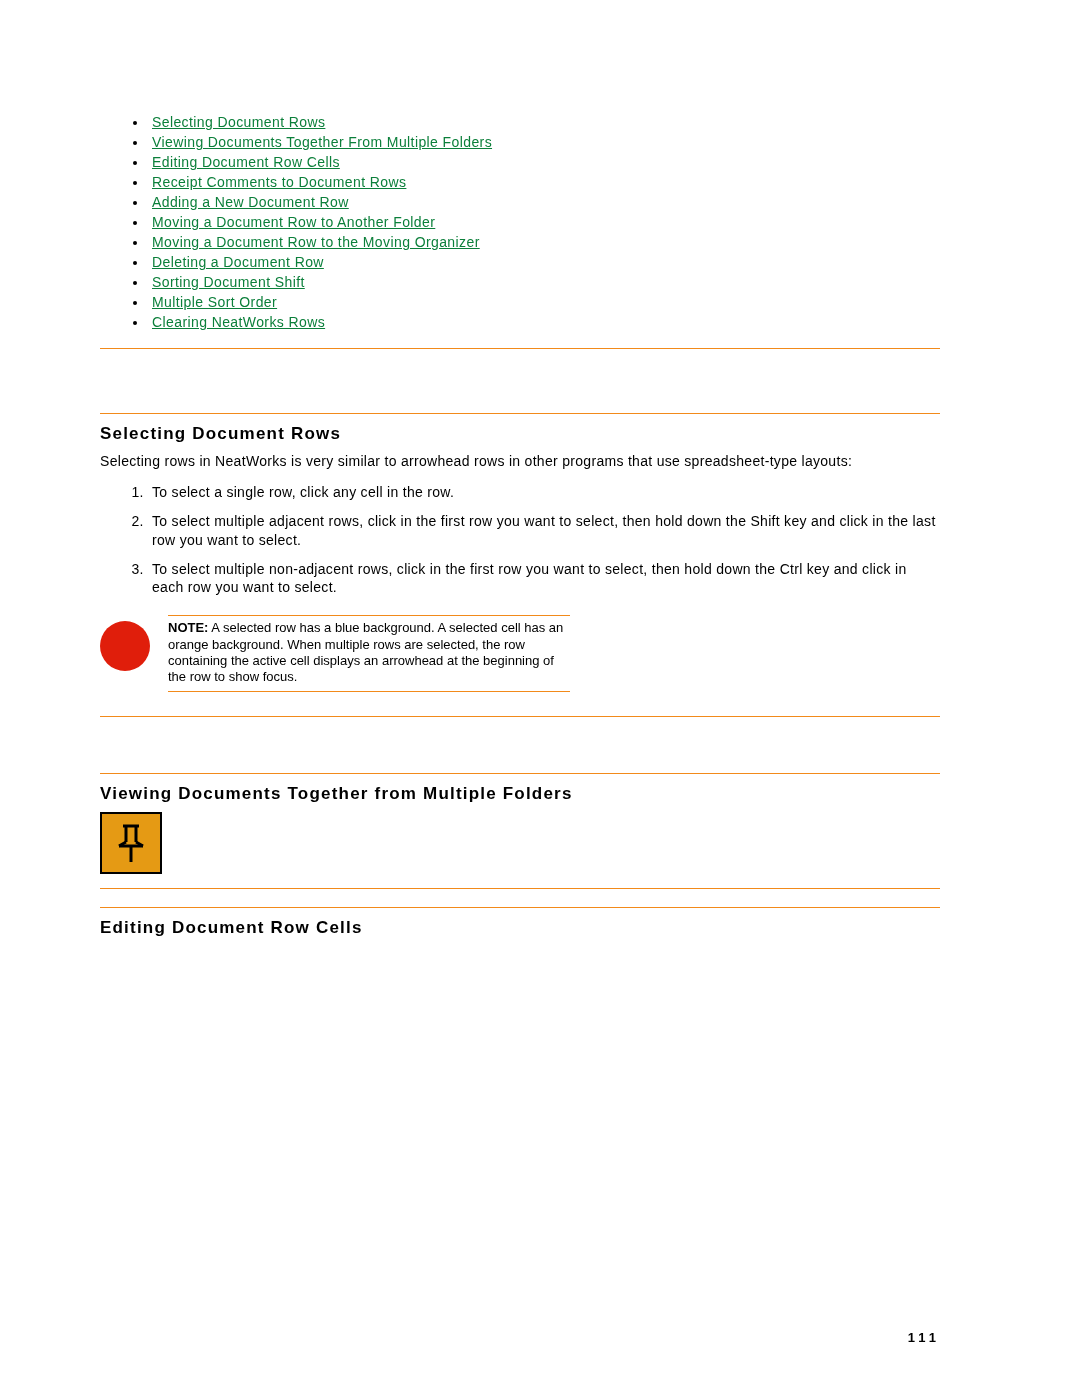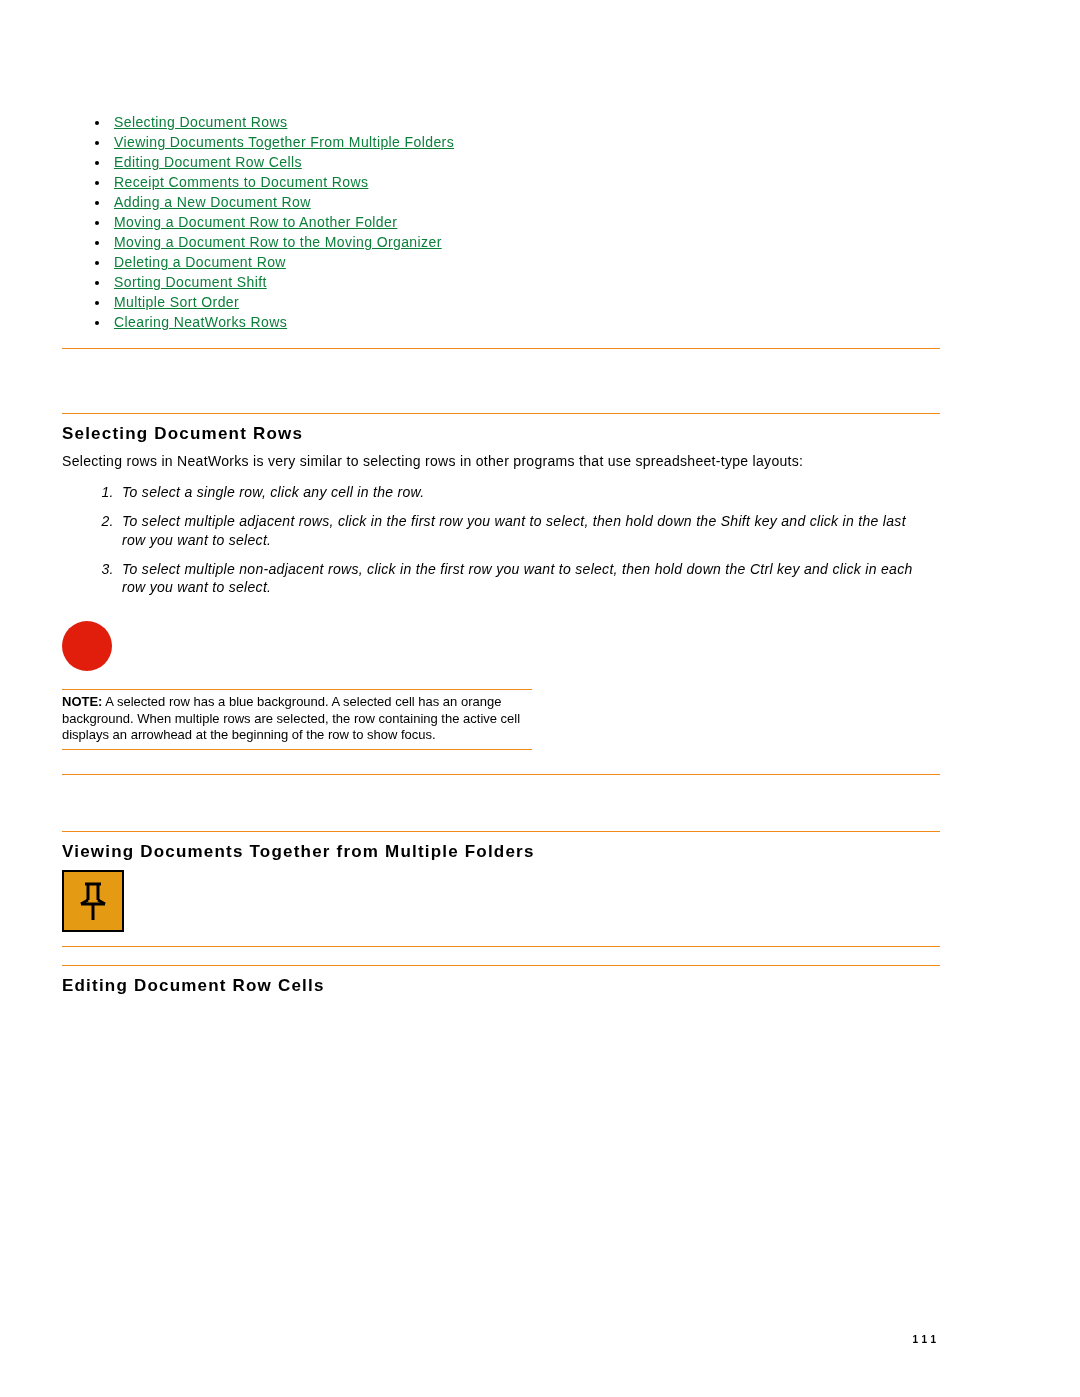--- a/index.html
+++ b/index.html
@@ -8,21 +8,21 @@
     background: #ffffff;
     font-family: Verdana, Geneva, sans-serif;
     font-size: 14px;
     color: #000;
   }
   .page {
     width: 1080px;
     height: 1397px;
     position: relative;
     box-sizing: border-box;
-    padding: 110px 140px 0 62px;
+    padding: 110px 140px 0 100px;
   }
   ul.toc {
     list-style-type: disc;
     margin: 0 0 0 48px;
     padding: 0;
   }
   ul.toc li {
     margin: 4px 0;
     padding-left: 4px;
   }
@@ -50,33 +50,31 @@
   p.body {
     margin: 6px 0 12px 0;
     line-height: 1.35;
     letter-spacing: 0.3px;
   }
   ol.steps {
     margin: 0 0 0 48px;
     padding: 0;
   }
   ol.steps li {
-    margin: 10px 8px;
+    margin: 10px 0;
     line-height: 1.35;
     padding-left: 4px;
     letter-spacing: 0.3px;
-    font-style: italic;
   }
   .note-block {
     display: flex;
     align-items: flex-start;
     gap: 18px;
     margin: 18px 0 8px 0;
     width: 470px;
-    flex-direction: column;
   }
   .note-dot {
     width: 50px;
     height: 50px;
     border-radius: 50%;
     background: #e01e0b;
     flex-shrink: 0;
     margin-top: 6px;
   }
   .note-text {
@@ -105,21 +103,21 @@
     justify-content: center;
     margin: 6px 0 10px 0;
   }
   .pin-icon svg {
     display: block;
   }
   .pagenum {
     position: absolute;
     bottom: 52px;
     right: 140px;
-    font-size: 10px;
+    font-size: 13px;
     letter-spacing: 4px;
     font-weight: bold;
   }
 </style>
 </head>
 <body>
 
 <div class="page">
 
   <ul class="toc">
@@ -135,21 +133,21 @@
     <li><a href="#">Multiple Sort Order</a></li>
     <li><a href="#">Clearing NeatWorks Rows</a></li>
   </ul>
 
   <hr class="orange">
 
   <div style="height:28px"></div>
   <hr class="orange" style="margin-bottom:4px">
 
   <h2 class="section" style="margin-top:10px">Selecting Document Rows</h2>
-  <p class="body">Selecting rows in NeatWorks is very similar to selecting rows in other programs that use spreadsheet-type layouts:</p>
+  <p class="body">Selecting rows in NeatWorks is very similar to arrowhead rows in other programs that use spreadsheet-type layouts:</p>
   <ol class="steps">
     <li>To select a single row, click any cell in the row.</li>
     <li>To select multiple adjacent rows, click in the first row you want to select, then hold down the Shift key and click in the last row you want to select.</li>
     <li>To select multiple non-adjacent rows, click in the first row you want to select, then hold down the Ctrl key and click in each row you want to select.</li>
   </ol>
 
   <div class="note-block">
     <div class="note-dot"></div>
     <div class="note-text">
       <b>NOTE:</b><span> A selected row has a blue background. A selected cell has an orange background. When multiple rows are selected, the row containing the active cell displays an arrowhead at the beginning of the row to show focus.</span>

